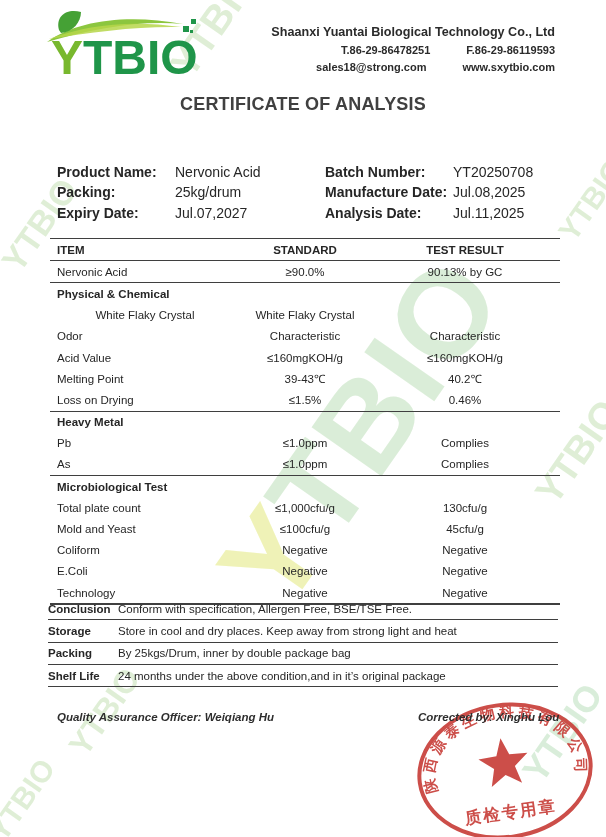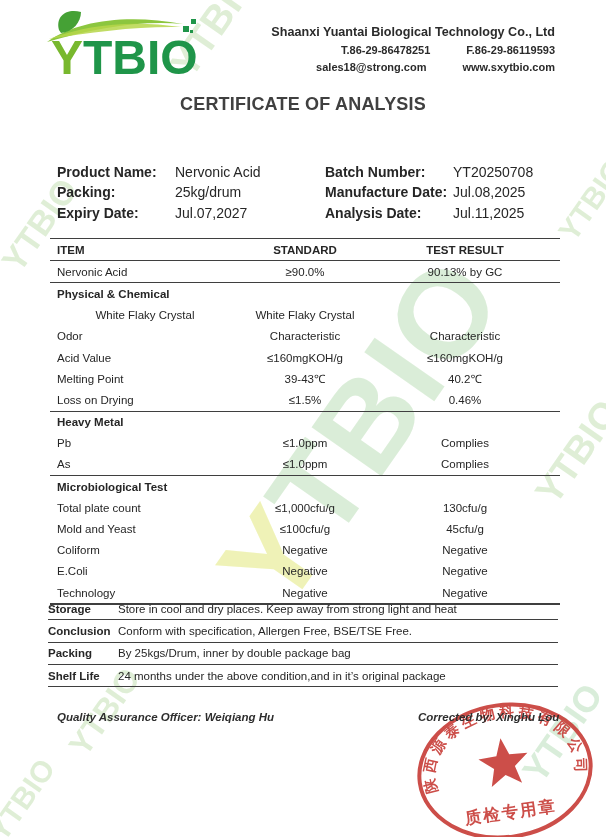--- a/index.html
+++ b/index.html
@@ -210,26 +210,26 @@
       </div>
       <div class="spec-row data divider-thick">
         <div class="cell c0">Technology</div>
         <div class="cell c1">Negative</div>
         <div class="cell c2">Negative</div>
       </div>
     </div>
 
   <div class="summary" id="summary-table">
       <div class="sum-row">
+        <div class="sum-label">Conclusion</div>
+        <div class="sum-text">Conform with specification, Allergen Free, BSE/TSE Free.</div>
+      </div>
+      <div class="sum-row">
         <div class="sum-label">Storage</div>
         <div class="sum-text">Store in cool and dry places. Keep away from strong light and heat</div>
-      </div>
-      <div class="sum-row">
-        <div class="sum-label">Conclusion</div>
-        <div class="sum-text">Conform with specification, Allergen Free, BSE/TSE Free.</div>
       </div>
       <div class="sum-row">
         <div class="sum-label">Packing</div>
         <div class="sum-text">By 25kgs/Drum, inner by double package bag</div>
       </div>
       <div class="sum-row">
         <div class="sum-label">Shelf Life</div>
         <div class="sum-text">24 months under the above condition,and in it’s original package</div>
       </div>
     </div>

